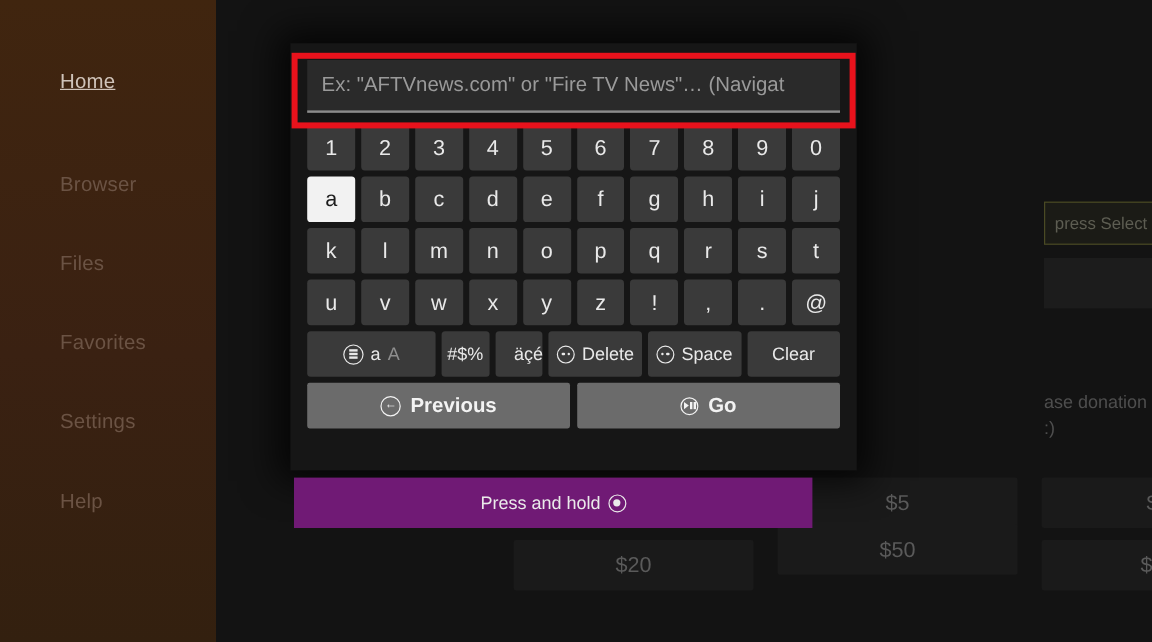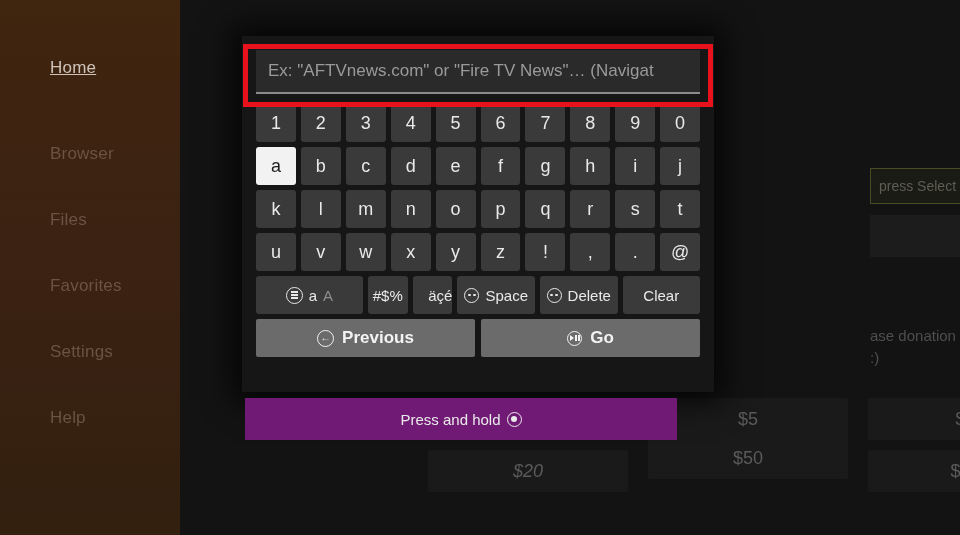--- a/index.html
+++ b/index.html
@@ -277,21 +277,21 @@
 
       <div class="donate-btn" style="left:248px; top:398px; width:200px; height:42px;">
           <span>$1</span>
         </div>
       <div class="donate-btn" style="left:468px; top:398px; width:200px; height:42px;">
           <span>$5</span>
         </div>
       <div class="donate-btn" style="left:688px; top:398px; width:205px; height:42px;">
           <span>$10</span>
         </div>
-      <div class="donate-btn" style="left:248px; top:450px; width:200px; height:42px;font-style:italic;">
+      <div class="donate-btn" style="left:248px; top:450px; width:200px; height:42px;">
           <span>$20</span>
         </div>
       <div class="donate-btn" style="left:468px; top:437px; width:200px; height:42px;text-align:center;">
           <span>$50</span>
         </div>
       <div class="donate-btn" style="left:688px; top:450px; width:205px; height:42px;">
           <span>$100</span>
         </div>
     </div>
   </div>
@@ -446,37 +446,37 @@
             </span>
           <span class="small-a">a</span>
             <span class="small-A">A</span>
         </div>
         <div class="key fn hash">
             <span>#$%</span>
           </div>
         <div class="key fn acc">
             <span>äçé</span>
           </div>
+        <div class="key fn del">
+          <span class="ring sm">
+              <span class="dots">
+                <i></i>
+                <i></i>
+              </span>
+            </span>
+          <span>Delete</span>
+        </div>
         <div class="key fn space">
           <span class="ring sm">
               <span class="dots">
                 <i></i>
                 <i></i>
               </span>
             </span>
           <span>Space</span>
-        </div>
-        <div class="key fn del">
-          <span class="ring sm">
-              <span class="dots">
-                <i></i>
-                <i></i>
-              </span>
-            </span>
-          <span>Delete</span>
         </div>
         <div class="key fn clear">
             <span>Clear</span>
           </div>
       </div>
 
       <div class="actrow">
         <div class="action">
           <span class="ring">
               <span class="arrow">←</span>

